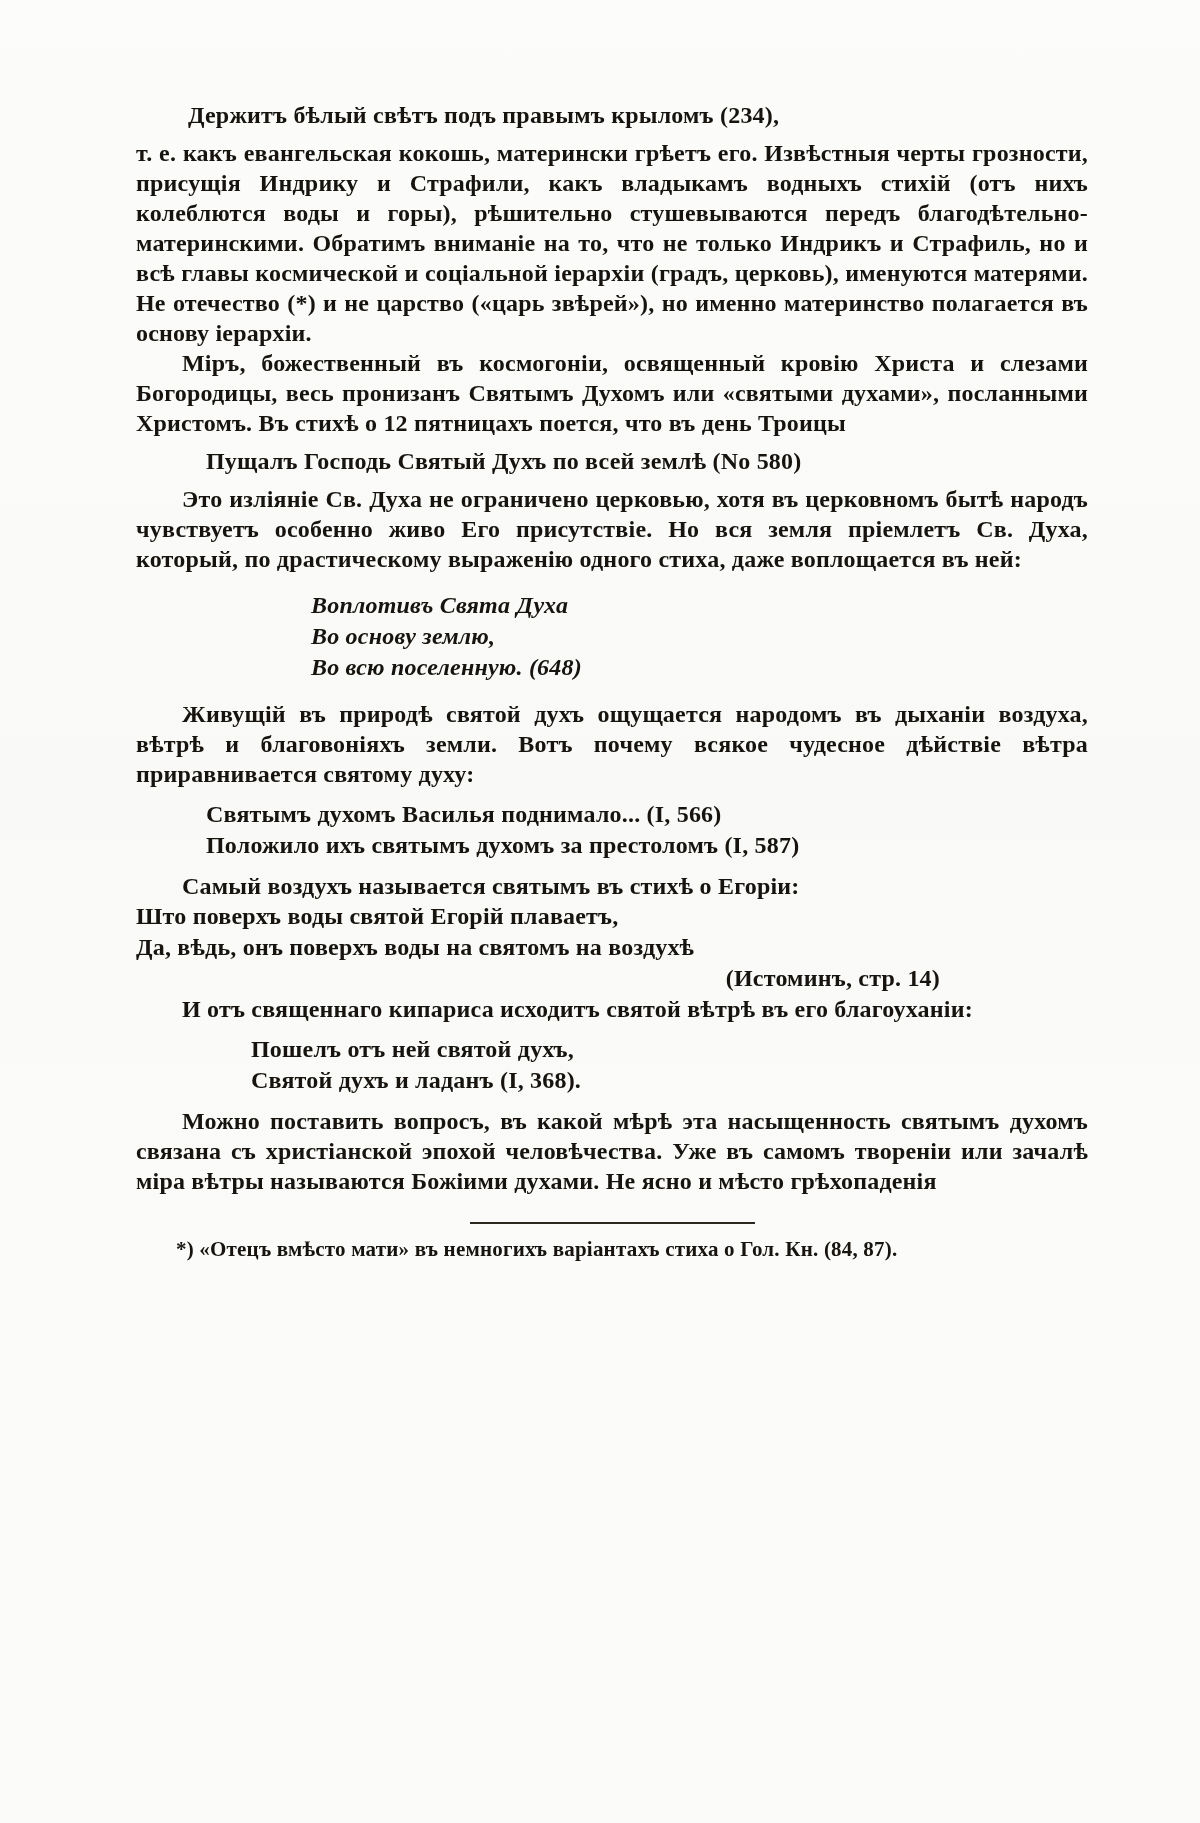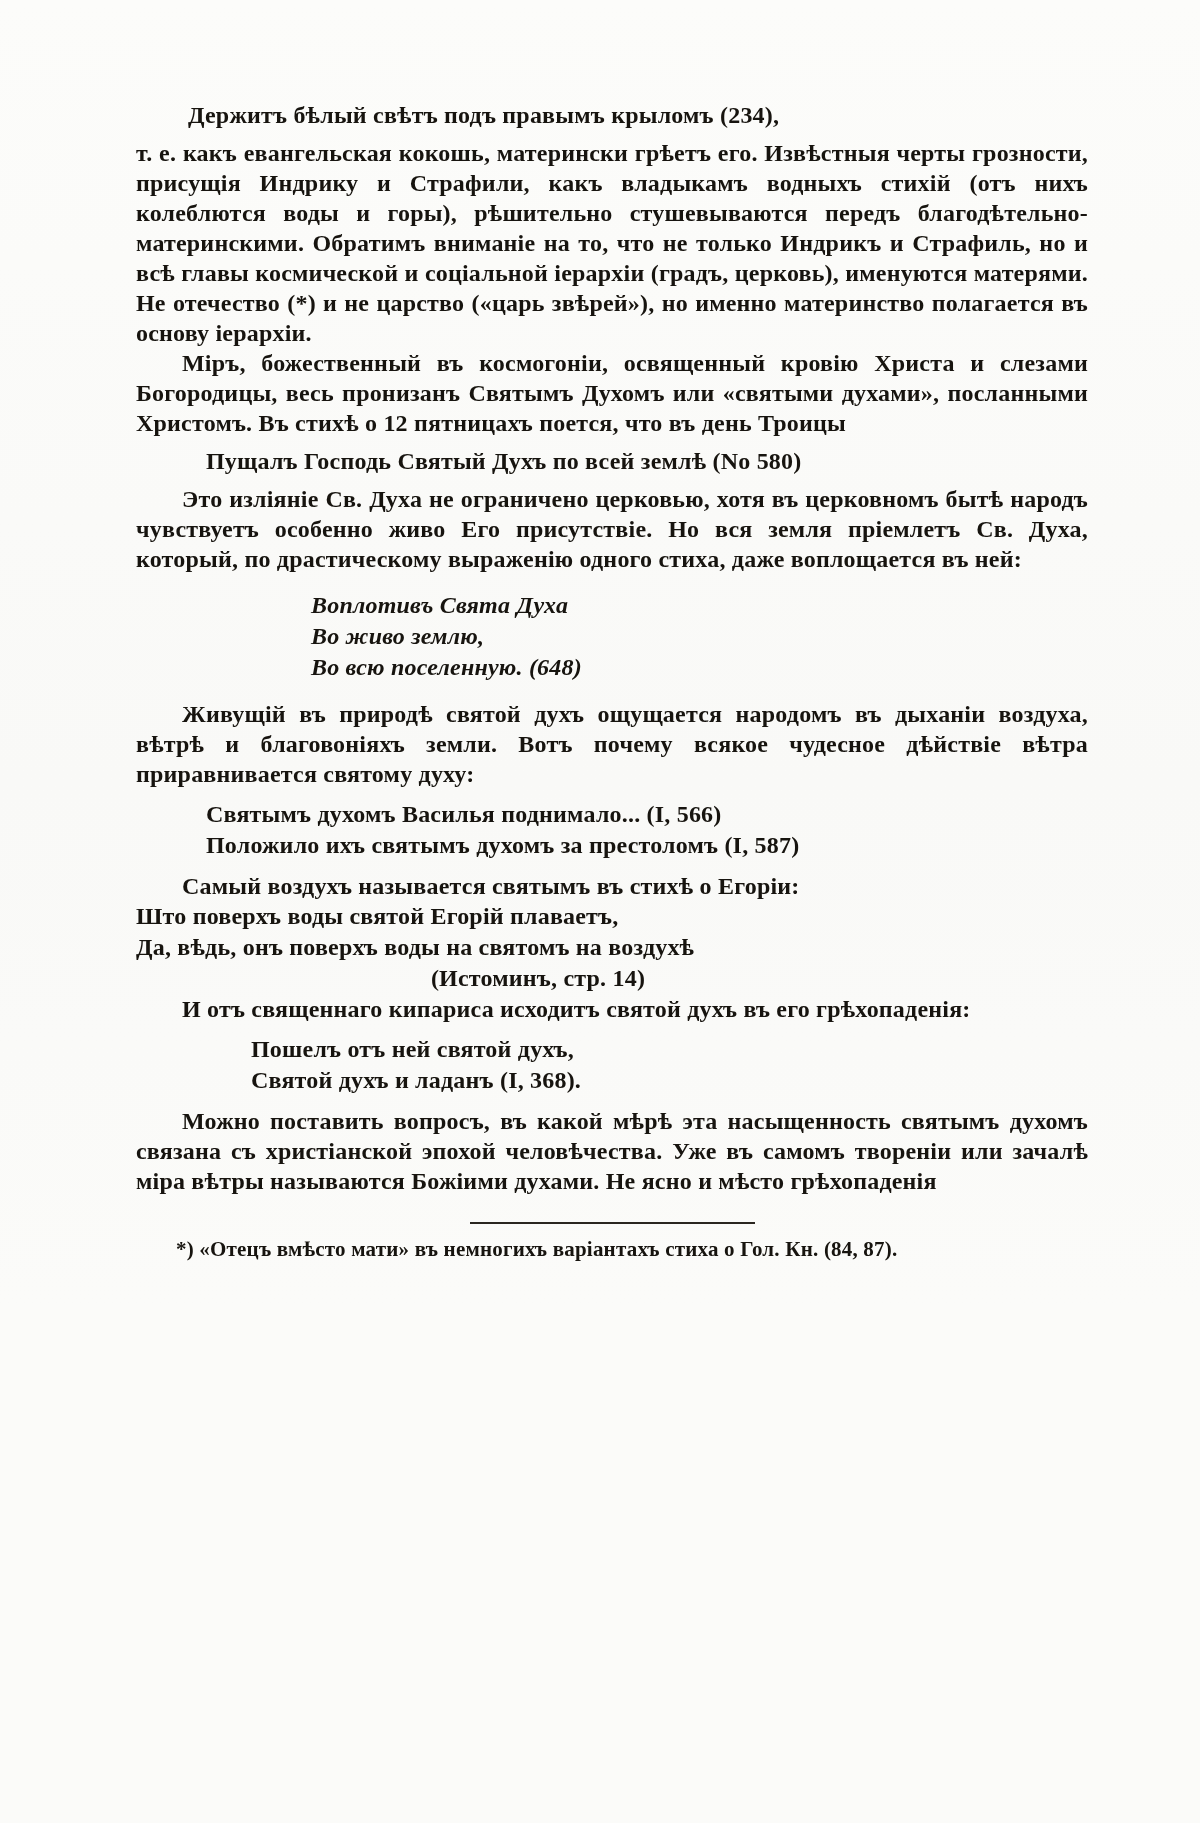--- a/index.html
+++ b/index.html
@@ -49,21 +49,21 @@
   }
   .verse-block-center div { line-height: 31px; font-style: italic; }
   .verse-group {
     padding-left: 70px;
     margin: 10px 0;
   }
   .verse-group div { line-height: 31px; }
   .verse-flush { margin: 0; }
   .verse-flush div { line-height: 31px; }
   .attr-right {
-    text-align: center;
+    text-align: right;
     padding-right: 148px;
     line-height: 31px;
   }
   .verse-block-indent {
     padding-left: 115px;
     margin: 10px 0;
   }
   .verse-block-indent div { line-height: 31px; }
   .footnote-rule {
     margin-top: 26px;
@@ -107,40 +107,40 @@
     <p class="body noindent">т. е. какъ евангельская кокошь, матерински грѣетъ его. Извѣстныя черты грозности, присущія Индрику и Страфили, какъ владыкамъ водныхъ стихій (отъ нихъ колеблются воды и горы), рѣшительно стушевываются передъ благодѣтельно-материнскими. Обратимъ вниманіе на то, что не только Индрикъ и Страфиль, но и всѣ главы космической и соціальной іерархіи (градъ, церковь), именуются матерями. Не отечество (*) и не царство («царь звѣрей»), но именно материнство полагается въ основу іерархіи.</p>
 
     <p class="body sp-md">Міръ, божественный въ космогоніи, освященный кровію Христа и слезами Богородицы, весь пронизанъ Святымъ Духомъ или «святыми духами», посланными Христомъ. Въ стихѣ о 12 пятницахъ поется, что въ день Троицы</p>
 
     <div class="verse-line">Пущалъ Господь Святый Духъ по всей землѣ (No 580)</div>
 
     <p class="body">Это изліяніе Св. Духа не ограничено церковью, хотя въ церковномъ бытѣ народъ чувствуетъ особенно живо Его присутствіе. Но вся земля пріемлетъ Св. Духа, который, по драстическому выраженію одного стиха, даже воплощается въ ней:</p>
 
     <div class="verse-block-center">
       <div>Воплотивъ Свята Духа</div>
-      <div>Во живо землю,</div>
+      <div>Во основу землю,</div>
       <div>Во всю поселенную. (648)</div>
     </div>
 
     <p class="body">Живущій въ природѣ святой духъ ощущается народомъ въ дыханіи воздуха, вѣтрѣ и благовоніяхъ земли. Вотъ почему всякое чудесное дѣйствіе вѣтра приравнивается святому духу:</p>
 
     <div class="verse-group">
       <div>Святымъ духомъ Василья поднимало... (I, 566)</div>
       <div>Положило ихъ святымъ духомъ за престоломъ (I, 587)</div>
     </div>
 
     <p class="body">Самый воздухъ называется святымъ въ стихѣ о Егоріи:</p>
 
     <div class="verse-flush">
       <div>Што поверхъ воды святой Егорій плаваетъ,</div>
       <div>Да, вѣдь, онъ поверхъ воды на святомъ на воздухѣ</div>
       <div class="attr-right">(Истоминъ, стр. 14)</div>
     </div>
 
-    <p class="body sp-sm">И отъ священнаго кипариса исходитъ святой духъ въ его грѣхопаденія:</p>
+    <p class="body sp-sm">И отъ священнаго кипариса исходитъ святой вѣтрѣ въ его благоуханіи:</p>
 
     <div class="verse-block-indent">
       <div>Пошелъ отъ ней святой духъ,</div>
       <div>Святой духъ и ладанъ (I, 368).</div>
     </div>
 
     <p class="body sp-sm">Можно поставить вопросъ, въ какой мѣрѣ эта насыщенность святымъ духомъ связана съ христіанской эпохой человѣчества. Уже въ самомъ твореніи или зачалѣ міра вѣтры называются Божіими духами. Не ясно и мѣсто грѣхопаденія</p>
 
     <hr class="footnote-rule">
 

